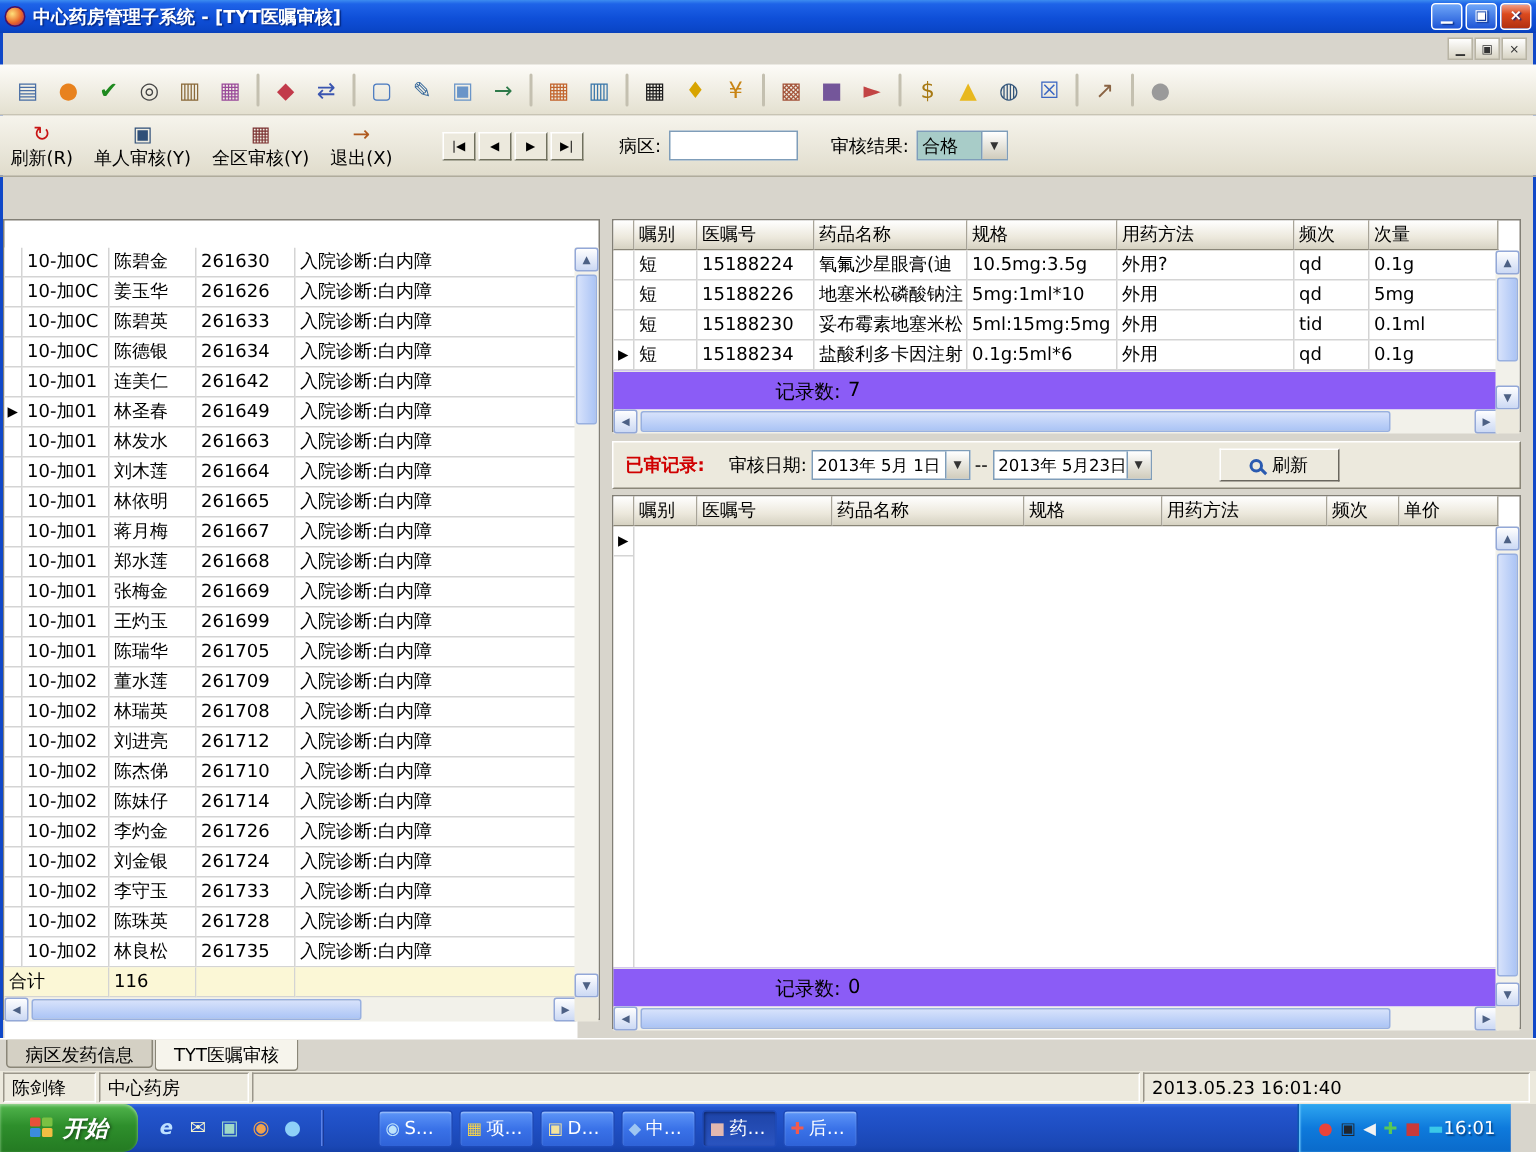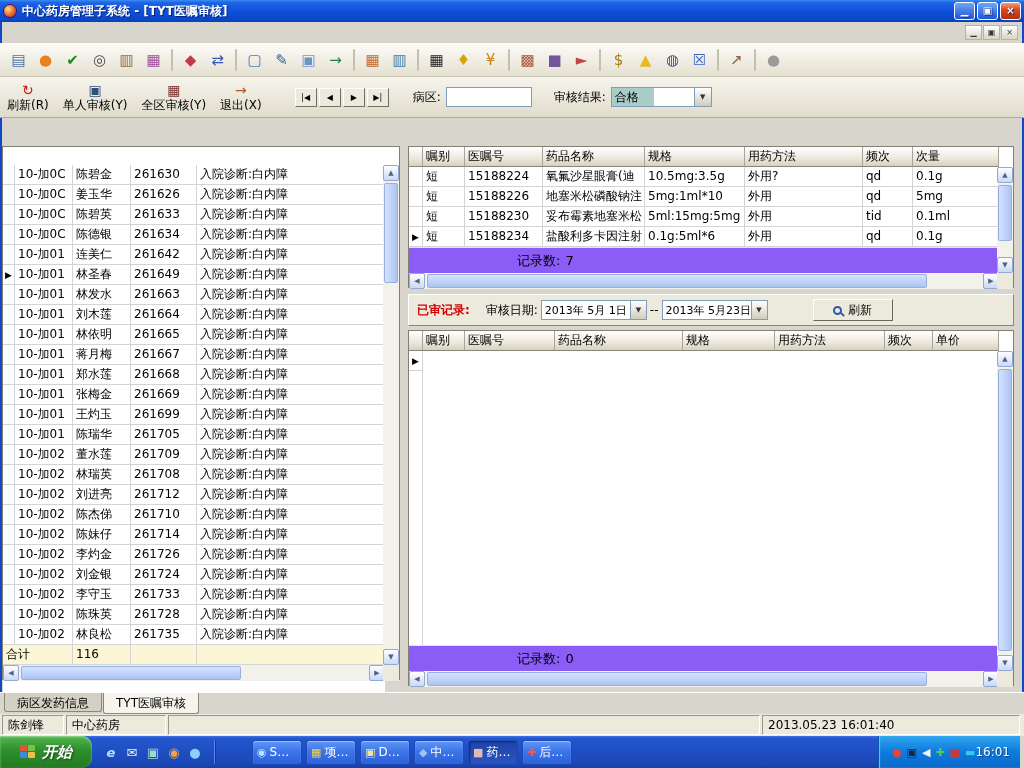--- a/index.html
+++ b/index.html
@@ -45,21 +45,21 @@
   .abtn { height:38px; padding:1px 7px; display:flex; flex-direction:column; align-items:center;
     justify-content:center; white-space:nowrap; }
   .abtn .ai { font-size:14px; line-height:15px; }
   .abtn .al { line-height:14px; }
   .navgroup { display:flex; margin-left:26px; }
   .navbtn { width:22px; height:19px; background:#ECE9DD; border:1px solid; border-color:#FFF #70705E #70705E #FFF;
     font-size:8px; display:flex; align-items:center; justify-content:center; margin-right:2px; }
   .field-label { margin-left:22px; white-space:nowrap; }
   .ward-input { width:86px; height:20px; border:1px solid #7F9DB9; background:#fff; font-size:12px;
     padding:0 3px; margin-left:5px; }
-  .combo { display:flex; height:20px; border:1px solid #7F9DB9; background:#fff; margin-left:5px;gap:40px; }
+  .combo { display:flex; height:20px; border:1px solid #7F9DB9; background:#fff; margin-left:5px; }
   .combo .cval { width:42px; padding:1px 3px; font-size:12px; background:#A8CCC8; white-space:nowrap; overflow:hidden; }
   .combo .carrow { width:17px; background:linear-gradient(#FFFFFF,#D0CCBC); border-left:1px solid #7F9DB9;
     display:flex; align-items:center; justify-content:center; font-size:7px; color:#333; }
 
   
   .allp { position:absolute; top:124px; left:6px; display:flex; align-items:center; font-size:12px;margin-top:39px; }
   .cbx { width:13px; height:13px; background:#fff; border:1px solid #6A6A6A; margin-right:5px; }
 
   
   .gridwrap { position:absolute; background:#fff; border:1px solid #827F76; }
@@ -128,21 +128,21 @@
   .statusbar { position:absolute; top:714px; left:0; right:0; height:22px; background:#ECE9DD;
     display:flex; padding:1px 2px; }
   .sp { border:1px solid; border-color:#9A968A #FFF #FFF #9A968A; margin-right:2px; font-size:12px;
     display:flex; align-items:center; padding:0 5px; overflow:hidden; white-space:nowrap; }
   .sp-user { width:62px; flex:none; }
   .sp-dept { width:100px; flex:none; }
   .sp-mid  { flex:1; }
   .sp-time { width:258px; flex:none; }
 
   
-  .taskbar { position:absolute; top:736px; left:0; right:4px; height:32px;
+  .taskbar { position:absolute; top:736px; left:0; right:17px; height:32px;
     background:linear-gradient(#3E72E8 0%,#2456CE 8%,#1F4FC4 45%,#1A47B4 88%,#1540A8 100%);
     display:flex; align-items:center; }
   .startbtn { height:32px; width:92px; flex:none;
     background:linear-gradient(#52B64E,#2E8F2C 45%,#247A22); border-radius:0 10px 10px 0;
     display:flex; align-items:center; justify-content:center; color:#fff; font-weight:bold; font-size:15px;
     font-style:italic; text-shadow:1px 1px 2px #1A4A18; box-shadow:inset 0 1px 2px #9ED89A; }
   .winflag { width:17px; height:15px; display:grid; grid-template-columns:7px 7px; grid-auto-rows:6px;
     gap:1px; margin-right:5px; }
   .winflag span { border-radius:1px; }
   .qlaunch { display:flex; align-items:center; margin-left:10px; }

